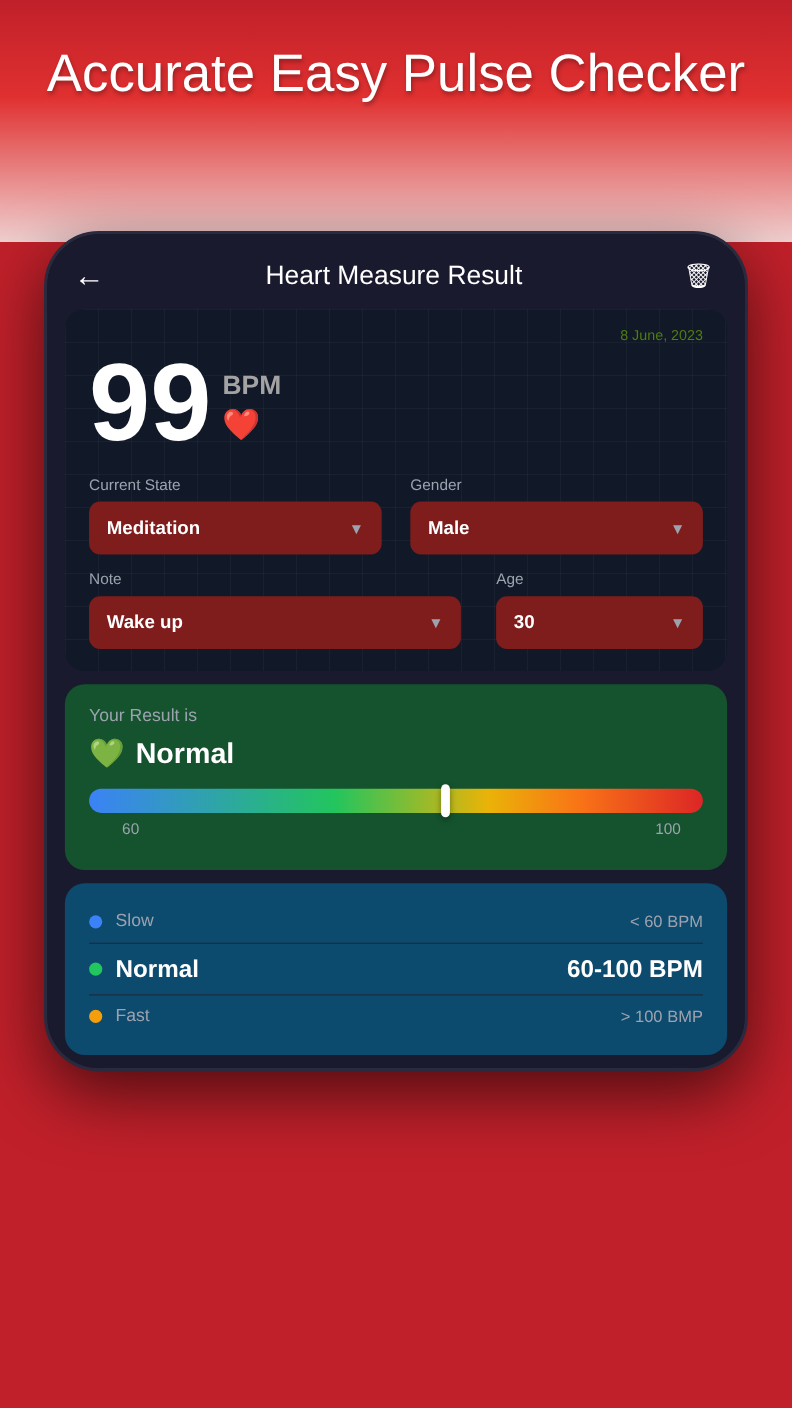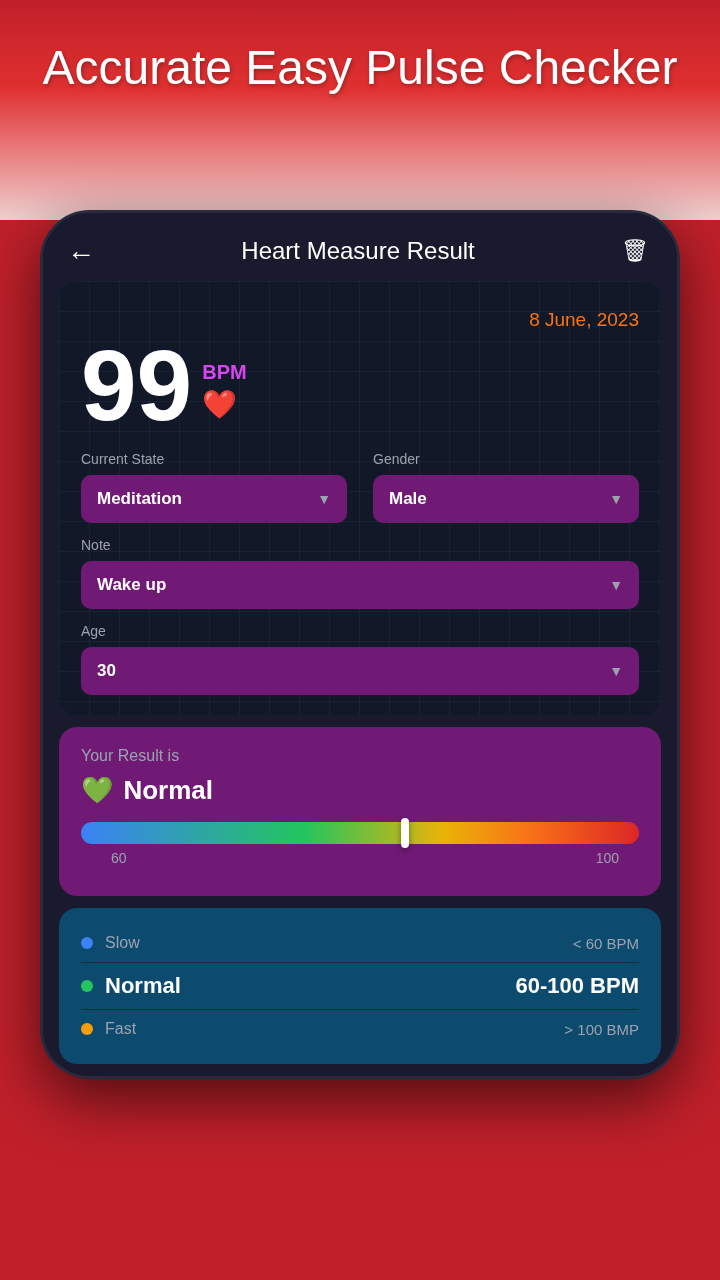--- a/index.html
+++ b/index.html
@@ -99,27 +99,26 @@
       position: absolute;
       top: 0; left: 0; right: 0; bottom: 0;
       background-image:
         linear-gradient(rgba(255,255,255,0.04) 1px, transparent 1px),
         linear-gradient(90deg, rgba(255,255,255,0.04) 1px, transparent 1px);
       background-size: 30px 30px;
       border-radius: 18px;
     }
 
     .date-text {
-      color: #f97316;
-      font-size: 19px;
+      color: #4d7c0f;
+      font-size: 13px;
       text-align: right;
       margin-bottom: 4px;
       position: relative;
       z-index: 1;
-      margin-top: 12px;
     }
 
     .bpm-row {
       display: flex;
       align-items: flex-end;
       gap: 10px;
       position: relative;
       z-index: 1;
       margin-bottom: 16px;
     }
@@ -132,23 +131,23 @@
     }
 
     .bpm-label-heart {
       display: flex;
       flex-direction: column;
       align-items: flex-start;
       margin-bottom: 14px;
     }
 
     .bpm-unit {
-      font-size: 20px;
+      font-size: 24px;
       font-weight: 700;
-      color: #d946ef;
+      color: #a3a3a3;
     }
 
     .heart-icon {
       font-size: 28px;
       margin-top: 4px;
     }
 
     
     .fields-row {
       display: flex;
@@ -162,57 +161,56 @@
       flex: 1;
     }
 
     .field-label {
       color: #9ca3af;
       font-size: 14px;
       margin-bottom: 8px;
     }
 
     .field-select {
-      background: #701a75;
+      background: #7f1d1d;
       border-radius: 10px;
       padding: 14px 16px;
       color: white;
       font-size: 17px;
       font-weight: 600;
       display: flex;
       align-items: center;
       justify-content: space-between;
       cursor: pointer;
     }
 
     .field-select .chevron {
       color: #9ca3af;
       font-size: 14px;
     }
 
     .fields-row2 {
       display: flex;
-      gap: 14px;
+      gap: 32px;
       position: relative;
       z-index: 1;
-      flex-direction: column;
     }
 
     .field-group-wide {
       flex: 1.8;
     }
 
     .field-group-narrow {
       flex: 1;
     }
 
     
     .result-card {
       margin: 0 16px 12px 16px;
-      background: #701a75;
+      background: #14532d;
       border-radius: 18px;
       padding: 20px 22px 22px 22px;
     }
 
     .result-label {
       color: #9ca3af;
       font-size: 16px;
       margin-bottom: 10px;
     }
 

